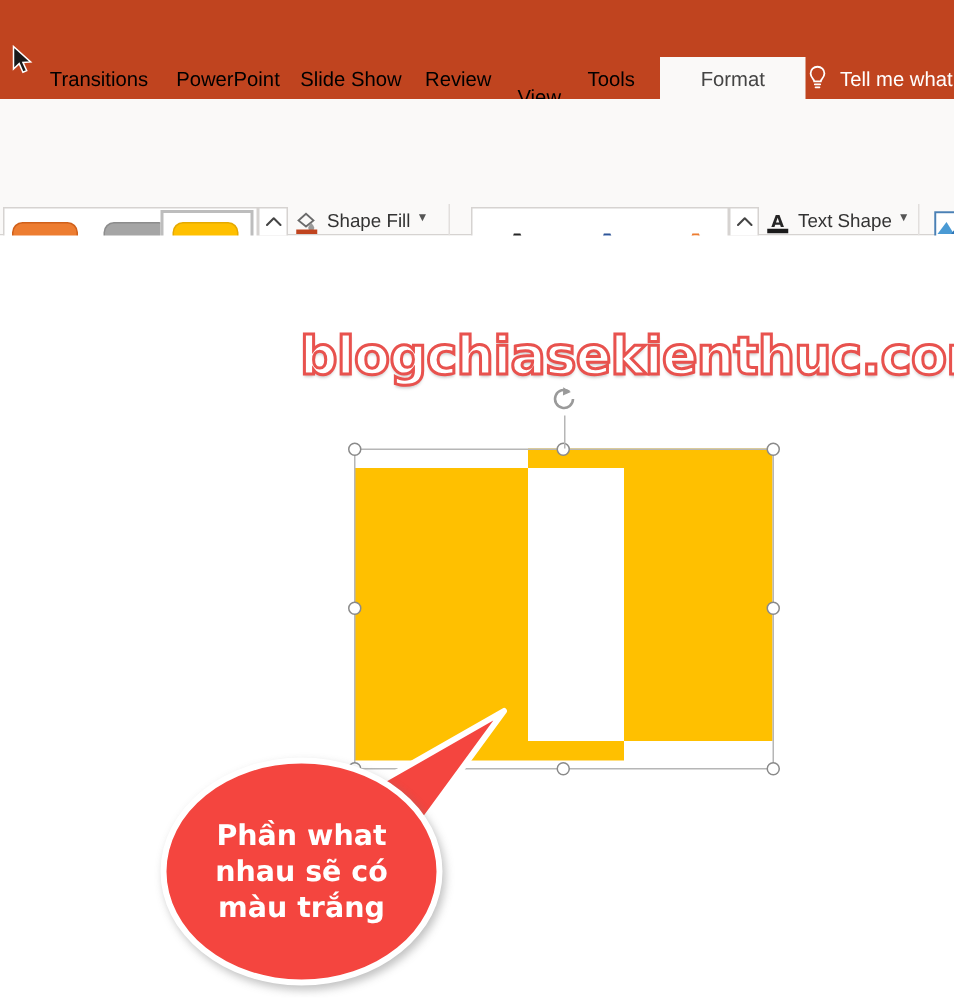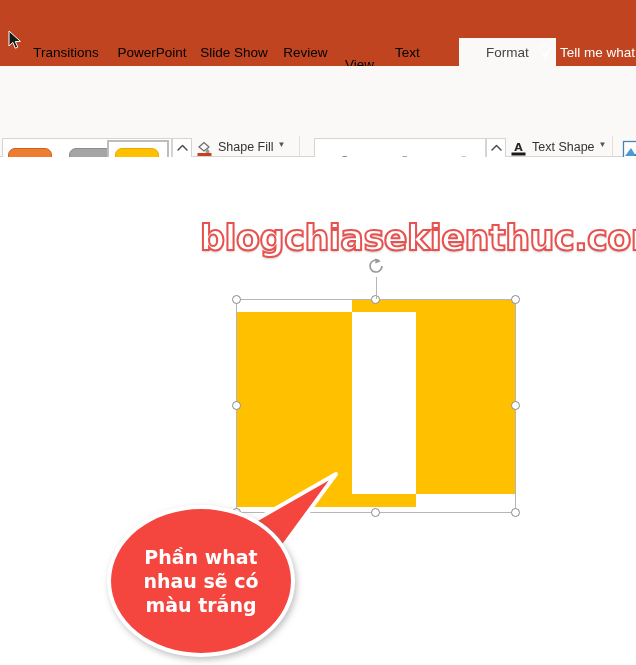--- a/index.html
+++ b/index.html
@@ -148,22 +148,22 @@
 </head>
 <body>
 
 <div class="ribbon-top">
   <div class="tabs-row">
       <div class="tab" style="left: 17px; width: 86px;">Transitions</div>
       <div class="tab" style="left: 104px; width: 84px;">PowerPoint</div>
       <div class="tab" style="left: 187px; width: 82px;">Slide Show</div>
       <div class="tab" style="left: 270px; width: 59px;">Review</div>
       <div class="tab" style="left: 330px; width: 47px; margin-top: 12px;">View</div>
-      <div class="tab" style="left: 378px; width: 47px;">Text</div>
-      <div class="tab active" style="left: 459px; width: 85px;">Format</div>
+      <div class="tab" style="left: 378px; width: 47px;">Tools</div>
+      <div class="tab active" style="left: 440px; width: 85px;">Format</div>
     </div>
   <div class="bulb">
     <svg width="16" height="18" viewBox="0 0 16 18">
       <path d="M8 1.5c-2.6 0-4.6 2-4.6 4.5 0 1.8 1 2.9 1.8 3.9.4.5.6.9.6 1.4h4.4c0-.5.2-.9.6-1.4.8-1 1.8-2.1 1.8-3.9 0-2.5-2-4.5-4.6-4.5z" fill="none" stroke="#ffffff" stroke-width="1.2"></path>
       <path d="M6.2 13.2h3.6M6.7 15.2h2.6" stroke="#ffffff" stroke-width="1.2" stroke-linecap="round"></path>
     </svg>
   </div>
   <div class="tellme">Tell me what y</div>
 </div>
 

